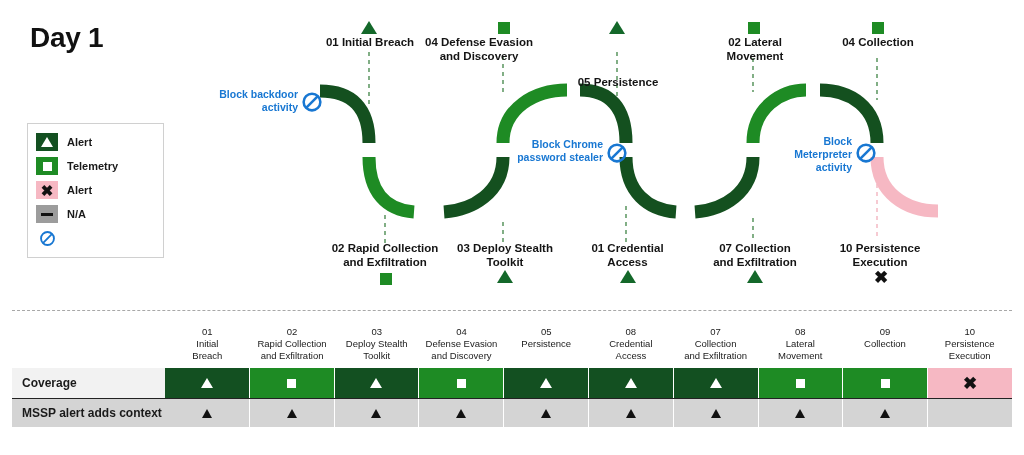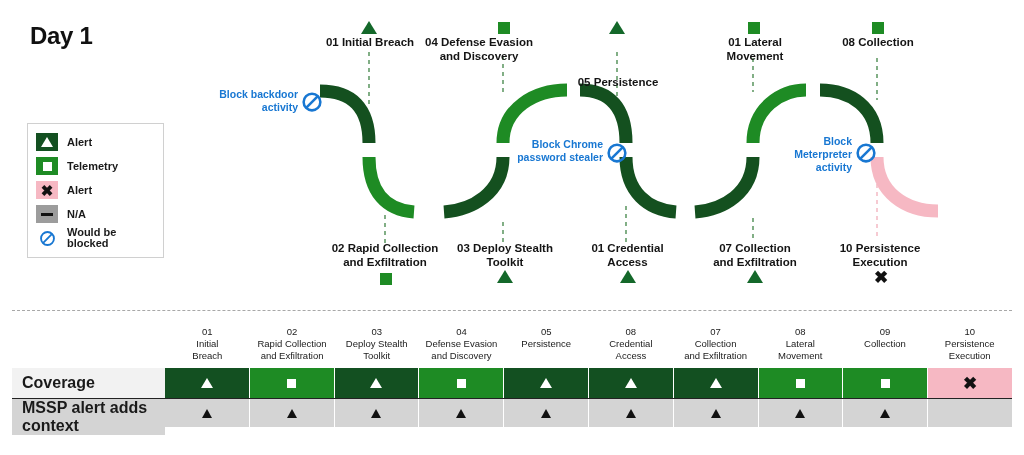--- a/index.html
+++ b/index.html
@@ -6,21 +6,21 @@
   body{
     width:1024px;height:455px;background:#ffffff;
     font-family:"Liberation Sans",sans-serif;
     color:#1a1a1a;position:relative;overflow:hidden;
   }
   .page{position:absolute;inset:0;}
 
   
   .day-title{
     position:absolute;left:30px;top:22px;
-    font-size:24px;font-weight:700;letter-spacing:-0.3px;color:#111;
+    font-size:28px;font-weight:700;letter-spacing:-0.3px;color:#111;
   }
 
   
   .legend{
     position:absolute;left:27px;top:123px;width:137px;
     border:1px solid #d0d0d0;background:#fff;
     padding:6px 24px 7px 8px;box-sizing:border-box;
   }
   .legend-row{display:flex;align-items:center;height:24px;}
   .swatch{
@@ -56,21 +56,21 @@
   .table{position:absolute;left:12px;top:322px;width:1000px;}
   .thead{display:flex;}
   .th-spacer{width:153px;flex:0 0 153px;}
   .th{
     flex:1 1 0;text-align:center;font-size:9.5px;font-weight:400;
     color:#1a1a1a;line-height:1.28;padding:4px 2px 6px 2px;box-sizing:border-box;
   }
   .th .num{display:block;}
   .trow{display:flex;align-items:stretch;}
   .row-label{
-    width:153px;flex:0 0 153px;font-size:16px;font-weight:700;
+    width:153px;flex:0 0 153px;font-size:12px;font-weight:700;
     display:flex;align-items:center;padding-left:10px;box-sizing:border-box;
   }
   .cell{
     flex:1 1 0;height:30px;display:flex;align-items:center;justify-content:center;
     border-right:1px solid #ffffff;box-sizing:border-box;
   }
   .row-coverage .row-label{background:#f2f2f2;}
   .row-coverage{border-bottom:1px solid #222;}
   .row-mssp .row-label{background:#d4d4d4;}
   .row-mssp .cell{background:#d4d4d4;height:28px;border-right:1px solid #ffffff;}
@@ -116,21 +116,20 @@
       </span>
       <span class="legend-label">N/A</span>
     </div>
     <div class="legend-row">
       <span class="swatch">
         <svg width="17" height="17" viewBox="0 0 20 20">
           <circle cx="10" cy="10" r="7.6" fill="none" stroke="#1877d2" stroke-width="2.2"></circle>
           <line x1="4.9" y1="15.1" x2="15.1" y2="4.9" stroke="#1877d2" stroke-width="2.2"></line>
         </svg>
       </span>
-      <span class="legend-label">Would be blocked</span>
     </div>
   </div>
 
   <div class="chart">
 
     <svg width="1024" height="300">
 
       <g stroke-dasharray="4,4" stroke-width="1.2">
         <line x1="369" y1="52" x2="369" y2="108" stroke="#2f7a36"></line>
         <line x1="385" y1="215" x2="385" y2="245" stroke="#2f7a36"></line>
@@ -187,29 +186,29 @@
       <span class="tri-dk" style="display:inline-block"></span>
     </div>
     <div class="node-label" style="left:557px;top:35px;width:122px;margin-top:40px;">
       <span>05 Persistence</span>
     </div>
 
     <div class="glyph" style="left:745px;top:21px;">
       <span class="sq-g" style="display:inline-block;width:12px;height:12px"></span>
     </div>
     <div class="node-label" style="left:700px;top:35px;width:110px;">
-      <span>01 Lateral</span><br>
+      <span>02 Lateral</span><br>
       <span>Movement</span>
     </div>
 
     <div class="glyph" style="left:869px;top:21px;">
       <span class="sq-g" style="display:inline-block;width:12px;height:12px"></span>
     </div>
     <div class="node-label" style="left:818px;top:35px;width:120px;">
-      <span>08 Collection</span>
+      <span>04 Collection</span>
     </div>
 
     <div class="node-label" style="left:305px;top:241px;width:160px;">
       <span>02 Rapid Collection</span><br>
       <span>and Exfiltration</span>
     </div>
     <div class="glyph" style="left:377px;top:272px;">
       <span class="sq-g" style="display:inline-block;width:12px;height:12px"></span>
     </div>
 

